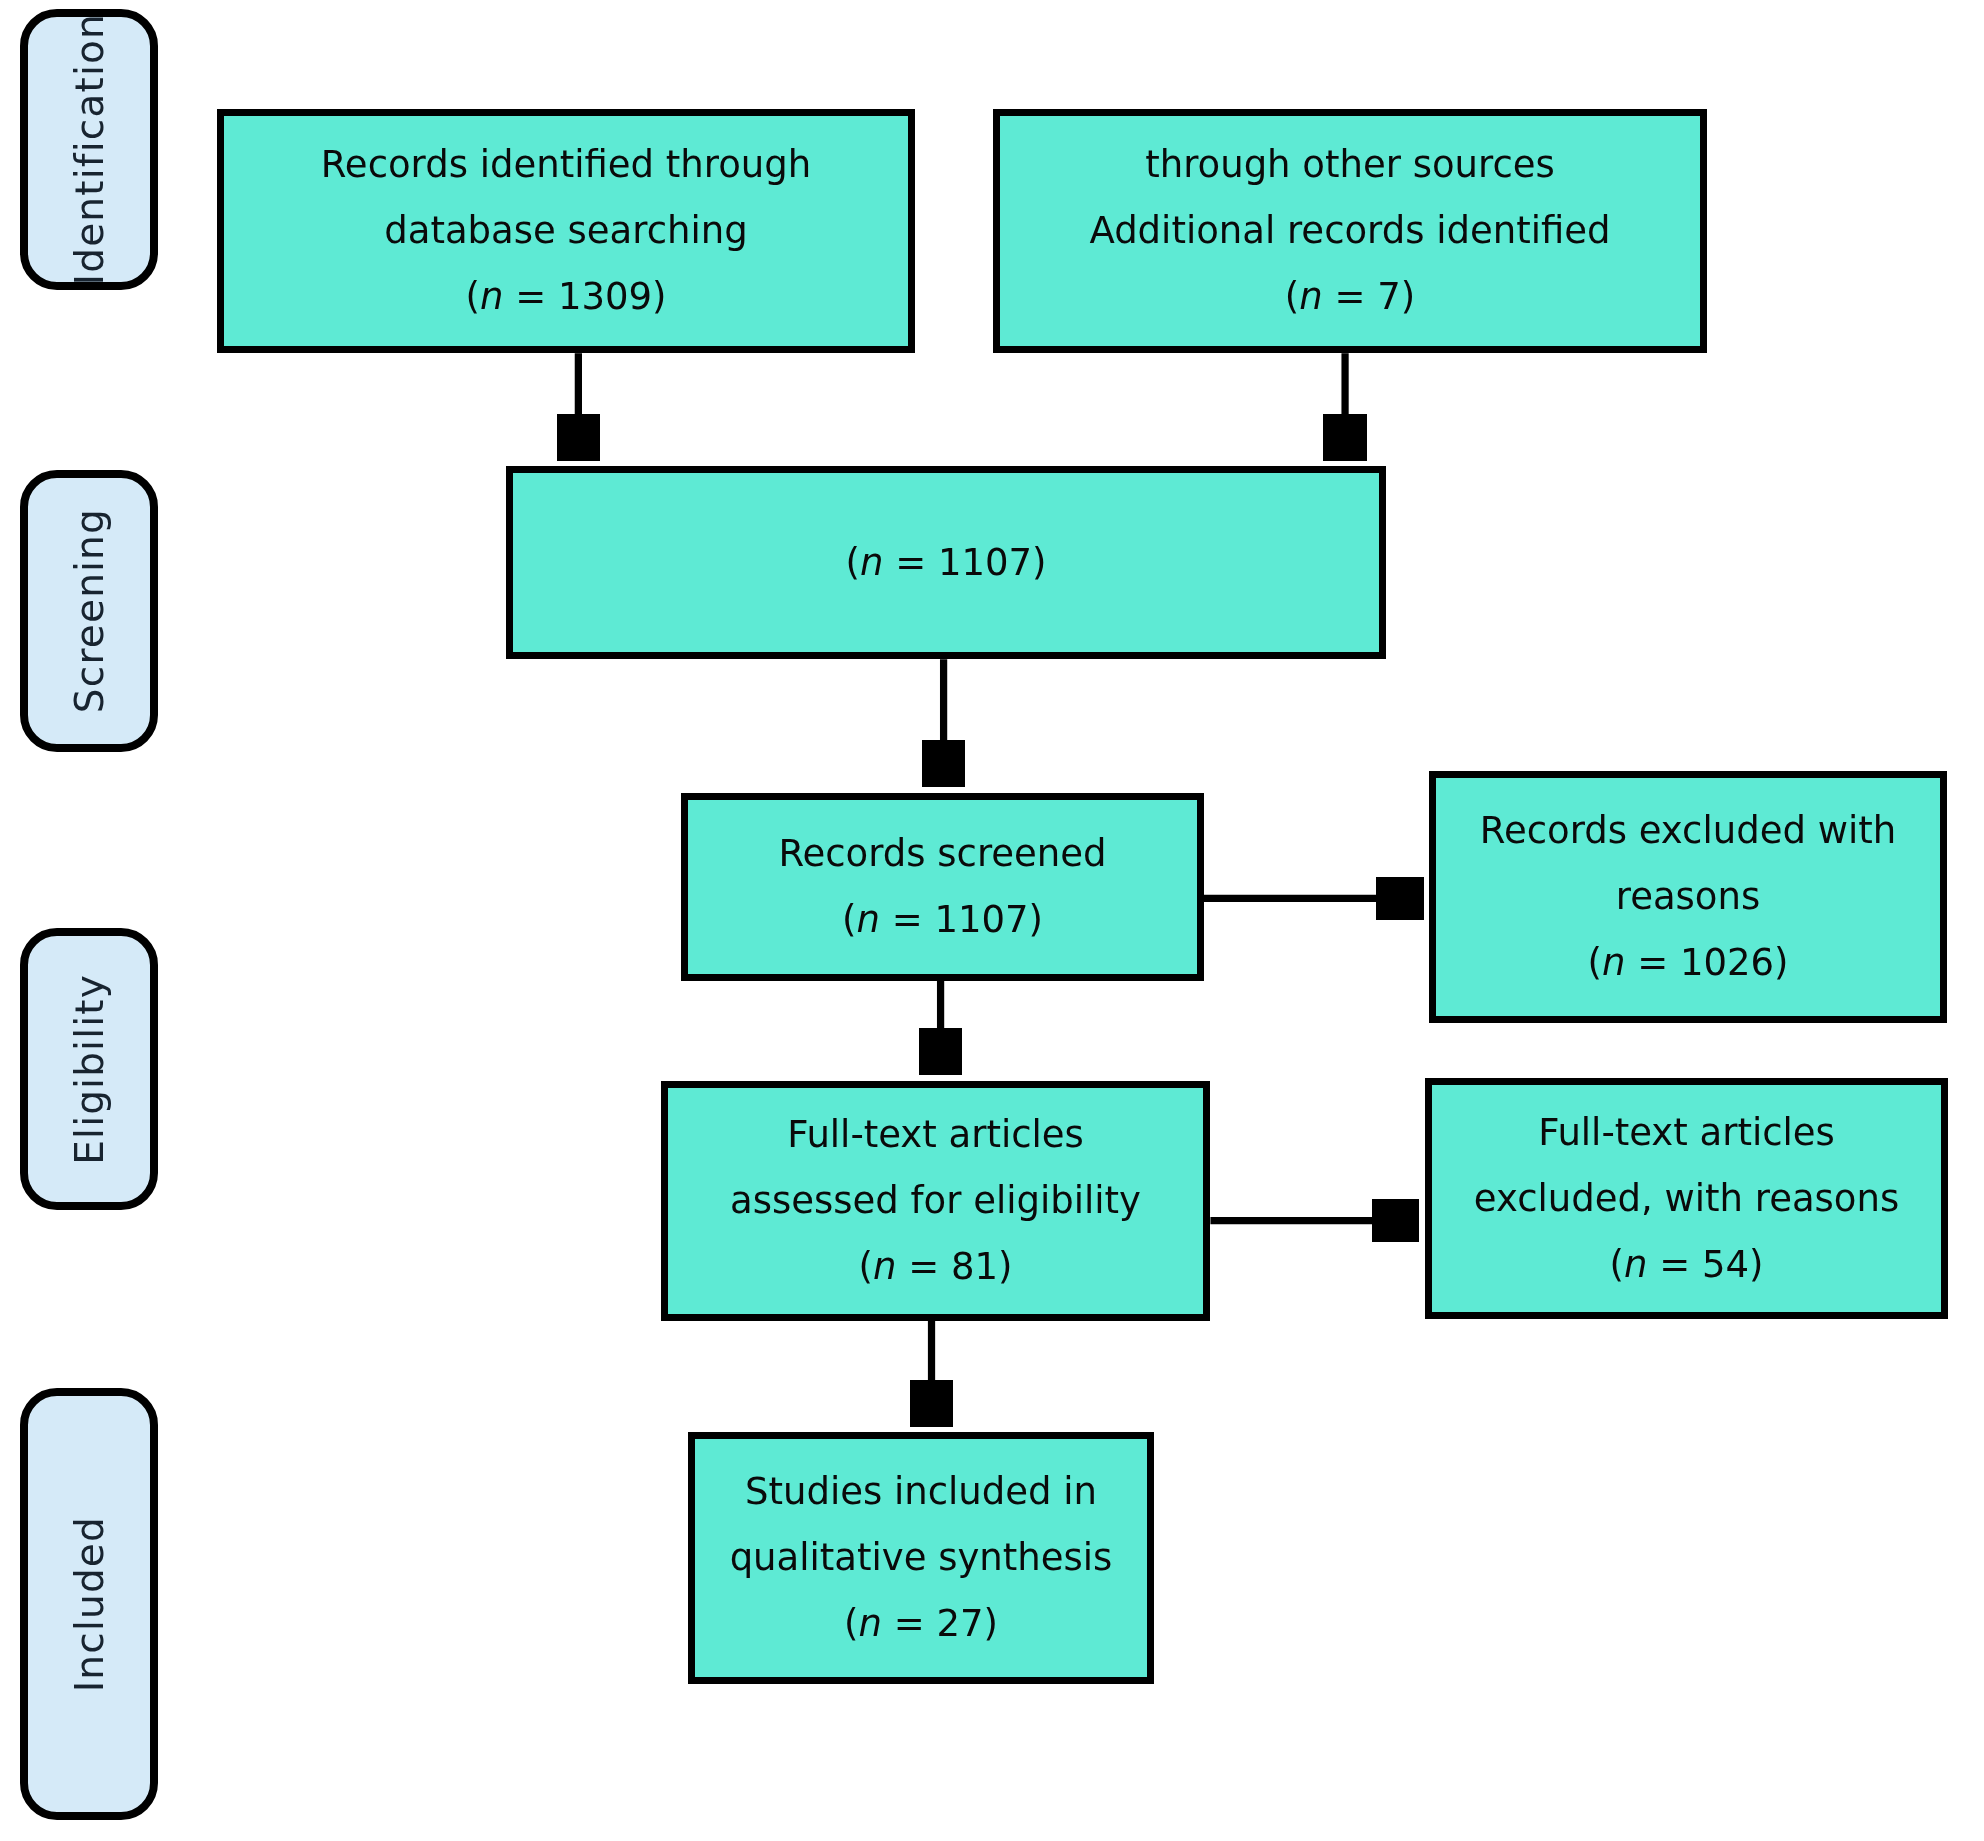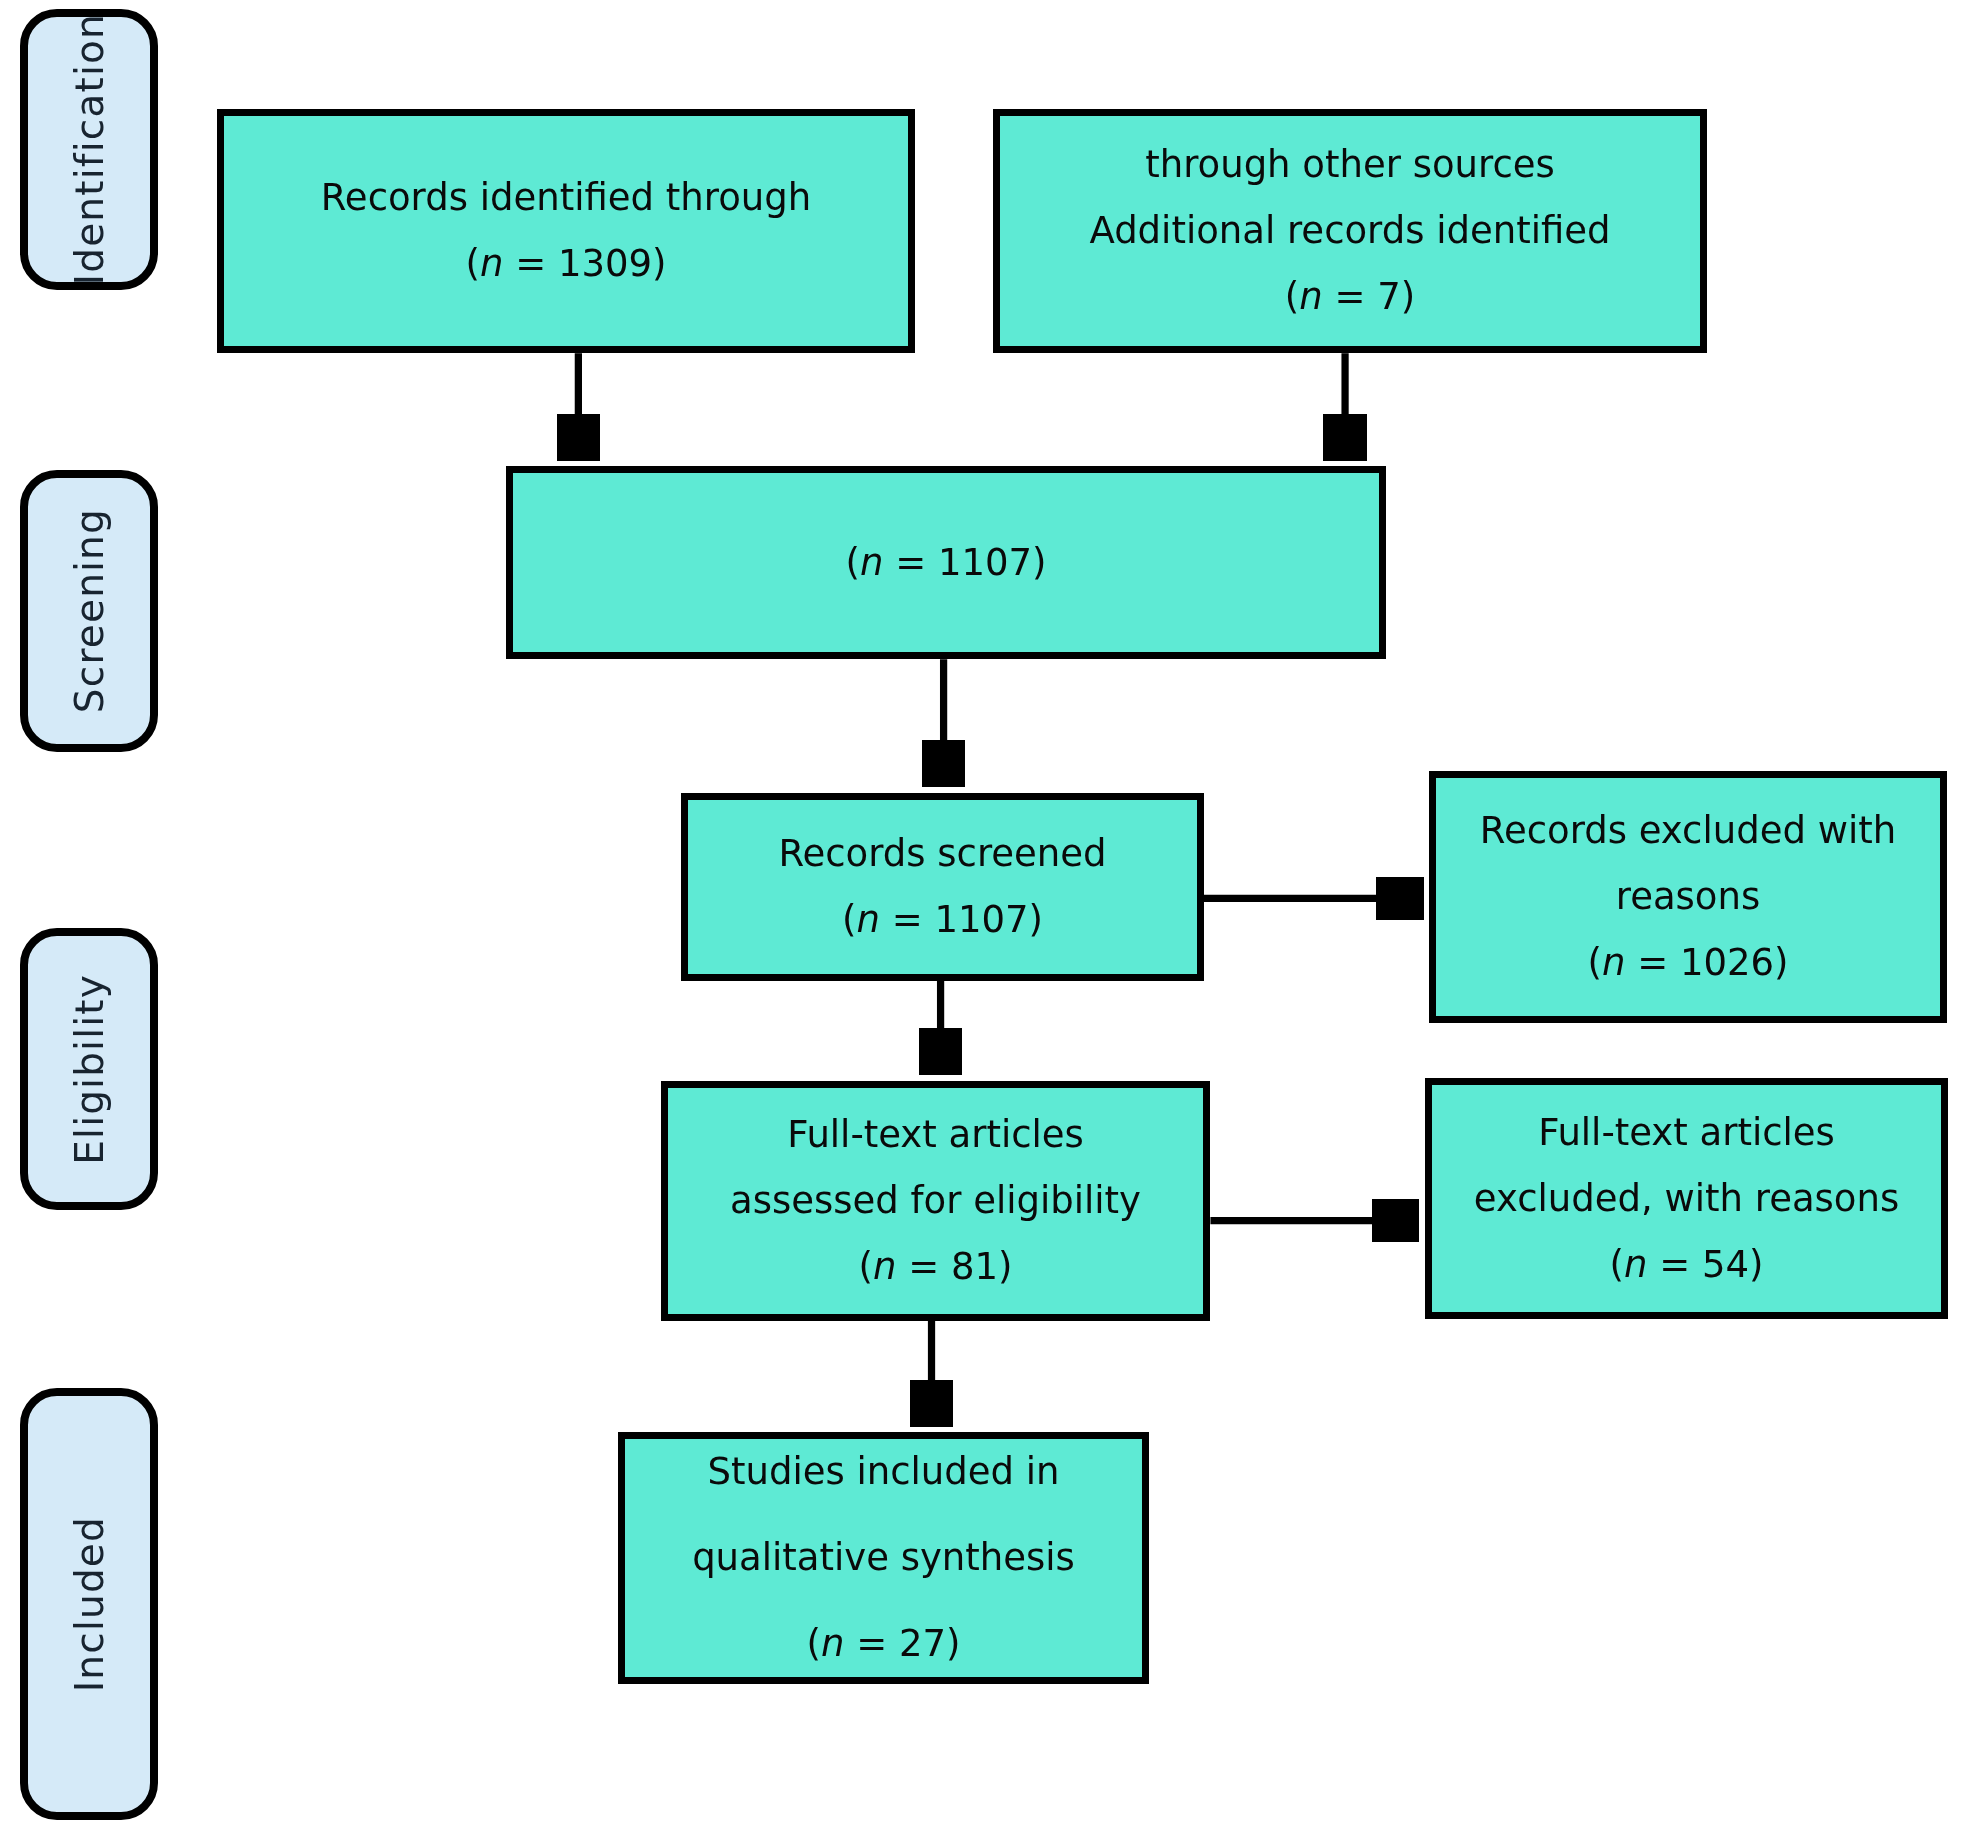--- a/index.html
+++ b/index.html
@@ -98,20 +98,21 @@
     <path d="M2228,585 L2228,760" marker-end="url(#arrowhead)"></path>
     <path d="M1563,1092 L1563,1301" marker-end="url(#arrowhead)"></path>
     <path d="M1994,1488 L2355,1488" marker-end="url(#arrowhead)"></path>
     <path d="M1558,1625 L1558,1778" marker-end="url(#arrowhead)"></path>
     <path d="M2005,2022 L2348,2022" marker-end="url(#arrowhead)"></path>
     <path d="M1543,2187 L1543,2360" marker-end="url(#arrowhead)"></path>
   </svg>
 
   <div class="box" style="left:217px;top:109px;width:698px;height:244px;">
     <div class="line">Records identified through</div>
+    <div class="line">database searching</div>
     <div class="count">(<i>n</i> = 1309)</div>
   </div>
 
   <div class="box" style="left:993px;top:109px;width:714px;height:244px;">
     <div class="line">through other sources</div>
     <div class="line">Additional records identified</div>
     <div class="count">(<i>n</i> = 7)</div>
   </div>
 
   <div class="box" style="left:506px;top:466px;width:880px;height:193px;">
@@ -134,20 +135,20 @@
     <div class="line">assessed for eligibility</div>
     <div class="count">(<i>n</i> = 81)</div>
   </div>
 
   <div class="box" style="left:1425px;top:1078px;width:523px;height:241px;">
     <div class="line">Full-text articles</div>
     <div class="line">excluded, with reasons</div>
     <div class="count">(<i>n</i> = 54)</div>
   </div>
 
-  <div class="box" style="left:618px;top:1432px;width:531px;height:252px;gap:20px;">
+  <div class="box" style="left:688px;top:1432px;width:466px;height:252px;">
     <div class="line">Studies included in</div>
     <div class="line">qualitative synthesis</div>
     <div class="count">(<i>n</i> = 27)</div>
   </div>
 
 </div>
 
 
 </body></html>

